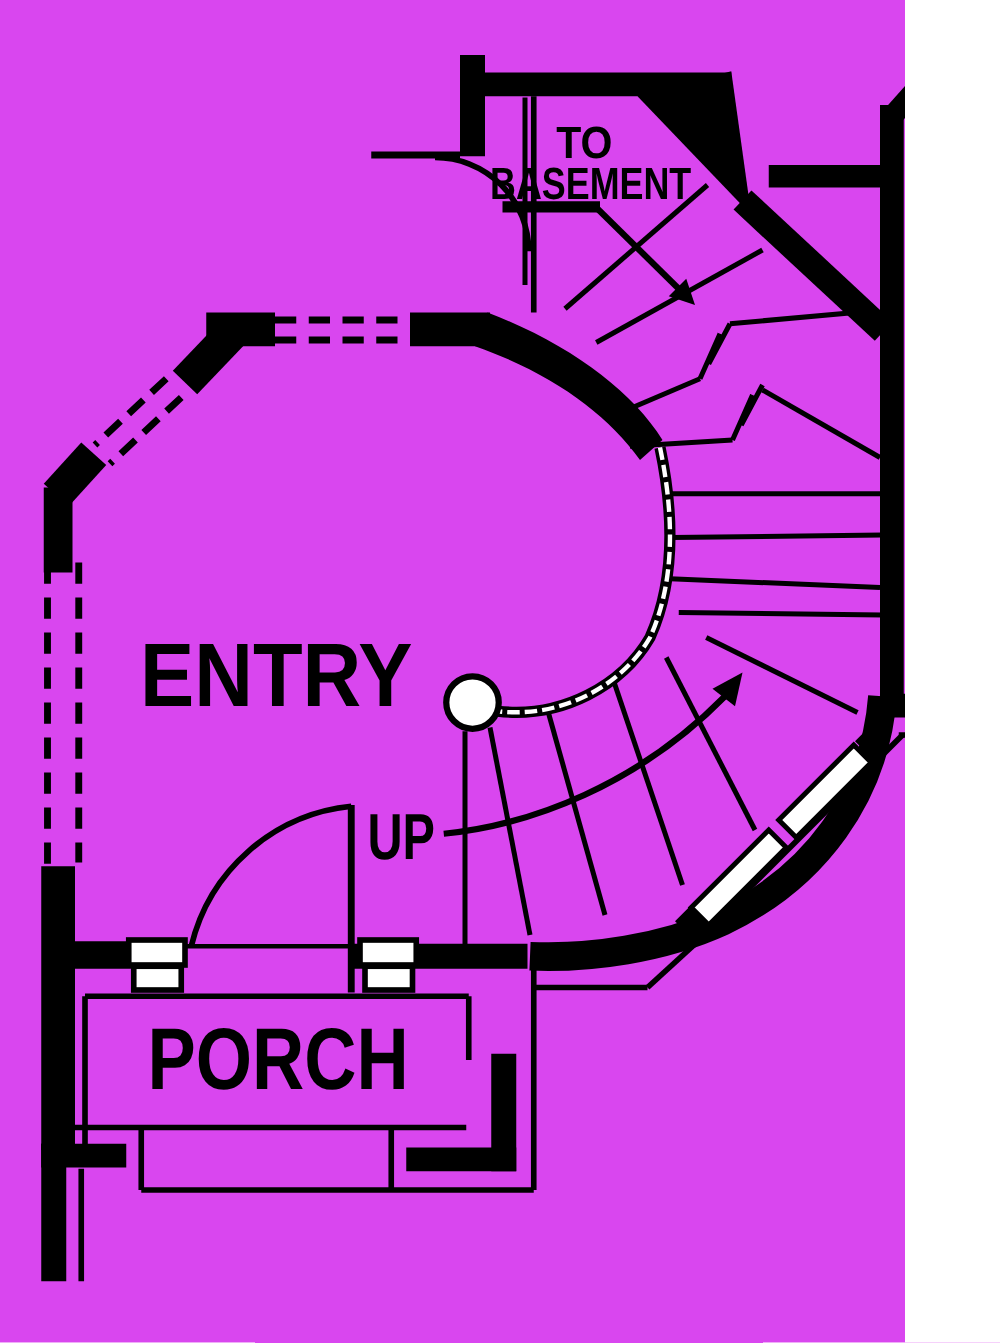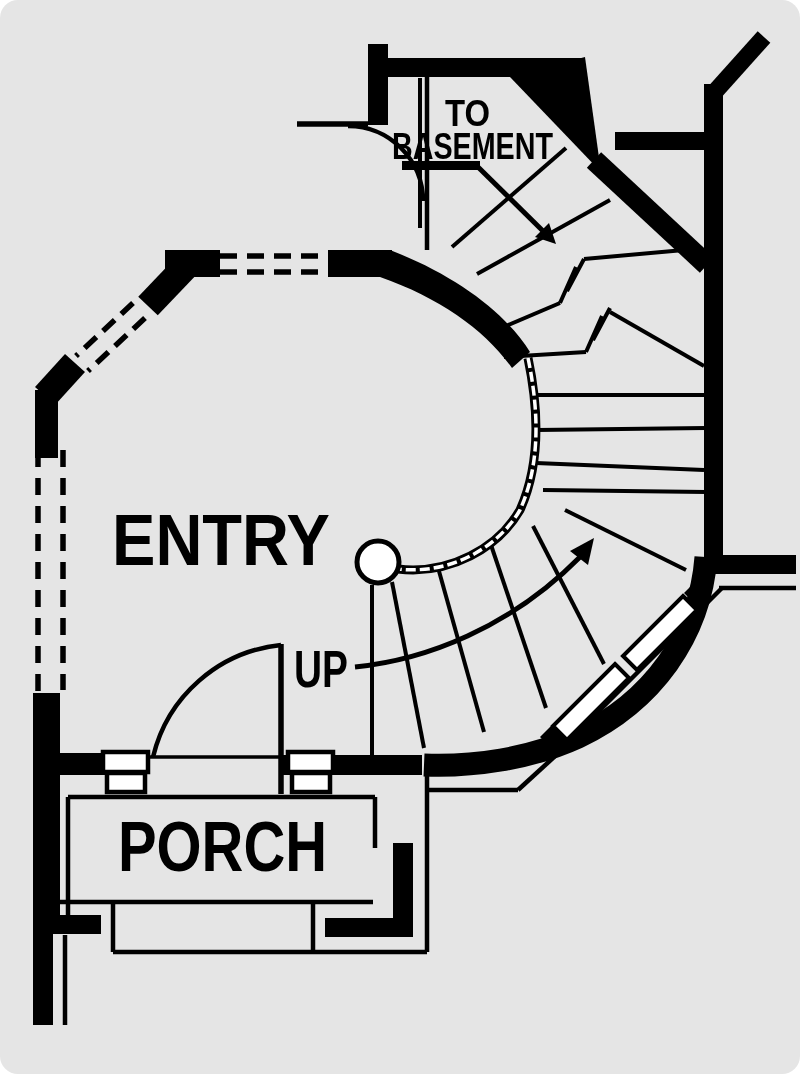--- a/index.html
+++ b/index.html
@@ -1,17 +1,17 @@
 <!DOCTYPE html>
 <html><head>
 <meta charset="utf-8">
 <style>
   html,body{margin:0;padding:0;background:#ffffff;}
-  .stage{position:relative;width:800px;height:1074px;background:#e5e5e5;overflow:hidden;
-         font-family:"Liberation Sans", sans-serif;border-radius:18px;}
+  .stage{position:relative;width:724px;height:1074px;background:#d946ef;overflow:hidden;
+         font-family:"Liberation Sans", sans-serif;}
   svg{position:absolute;left:0;top:0;}
   .ink{stroke:#000;fill:none;}
   text{fill:#000;font-weight:bold;font-family:"Liberation Sans", sans-serif;}
 </style>
 </head>
 <body>
 
 <div class="stage">
 <svg width="800" height="1074" viewBox="0 0 800 1074">
 

